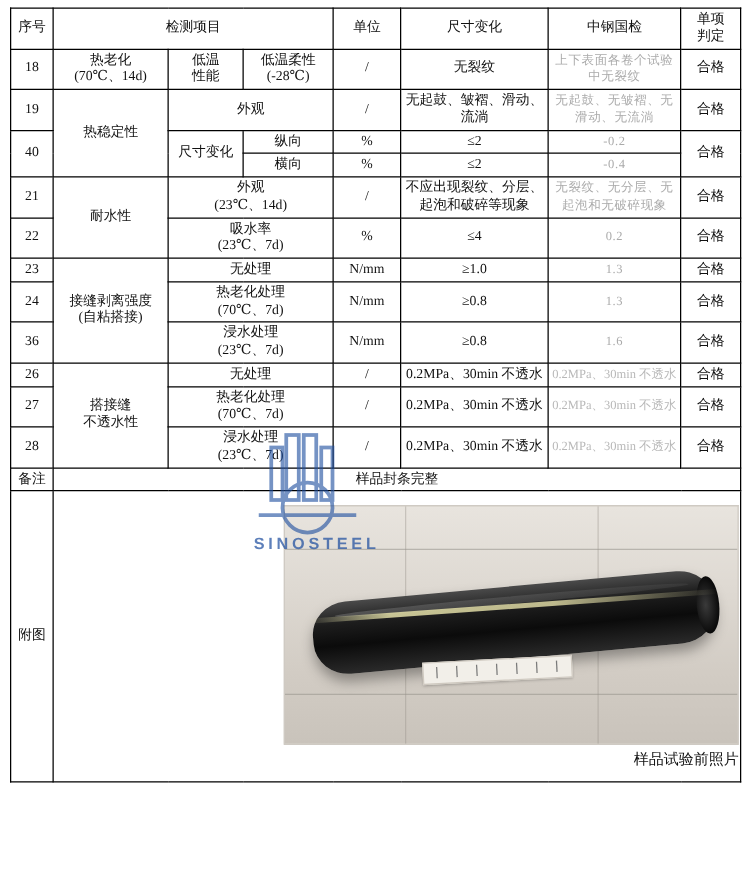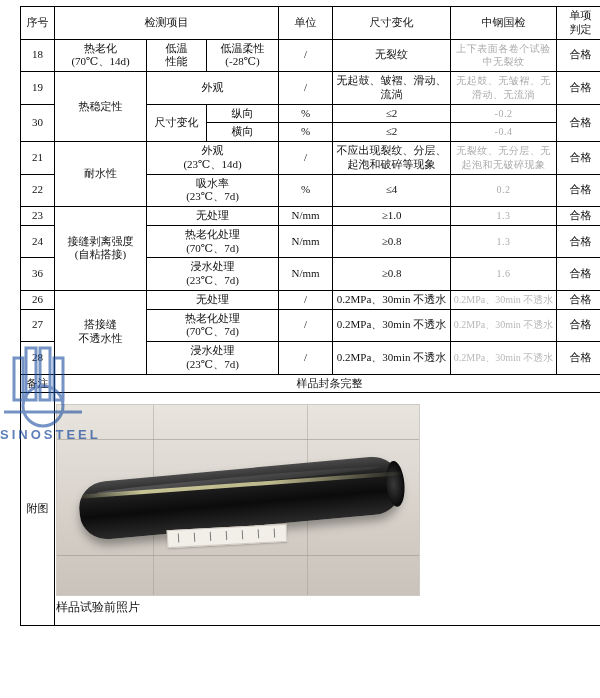--- a/index.html
+++ b/index.html
@@ -13,21 +13,21 @@
     font-family: "Liberation Serif", "DejaVu Serif", serif;
     color: #111;
     position: relative;
     overflow: hidden;
   }
   .page {
     position: relative;
     width: 496px;
     height: 698px;
     box-sizing: border-box;
-    padding: 6px 8px 4px 20px;
+    padding: 6px 8px 4px 8px;
   }
   table.report {
     border-collapse: collapse;
     width: 584px;
     table-layout: fixed;
     position: relative;
     z-index: 2;
   }
   table.report td, table.report th {
     border: 1px solid #000;
@@ -70,21 +70,21 @@
   .remark-row td { padding: 6px 2px; font-size: 12px; }
   .fig-label-cell { font-size: 12px; }
   .fig-cell {
     padding: 6px 4px 4px 4px;
     height: 228px;
   }
   .photo-wrap {
     width: 100%;
     display: flex;
     flex-direction: column;
-    align-items: flex-start;
+    align-items: flex-end;
   }
   .photo {
     width: 362px;
     height: 190px;
     background:
       linear-gradient(180deg, #e8e4de 0%, #ded9d2 35%, #d2ccc4 70%, #c9c3bb 100%);
     position: relative;
     overflow: hidden;
     border: 1px solid #cfcac3;
   }
@@ -170,21 +170,21 @@
   
   .watermark {
     position: absolute;
     left: 0; right: 0;
     top: 330px;
     height: 120px;
     z-index: 5;
     pointer-events: none;
     display: flex;
     align-items: center;
-    justify-content: flex-start;
+    justify-content: center;
   }
   .wm-inner {
     display: flex;
     align-items: center;
     opacity: .72;
   }
   .wm-logo {
     position: relative;
     width: 86px;
     height: 96px;
@@ -263,21 +263,21 @@
         <td colspan="2">外观</td>
         <td>/</td>
         <td>无起鼓、皱褶、滑动、<br>流淌</td>
         <td class="res-cell">
           <span class="faded">无起鼓、无皱褶、无滑动、无流淌</span>
         </td>
         <td>合格</td>
       </tr>
 
       <tr>
-        <td rowspan="2">30</td>
+        <td rowspan="2">40</td>
         <td rowspan="2">尺寸变化</td>
         <td>纵向</td>
         <td>%</td>
         <td>≤2</td>
         <td class="res-cell">
           <span class="faded">-0.2</span>
         </td>
         <td rowspan="2">合格</td>
       </tr>
 

